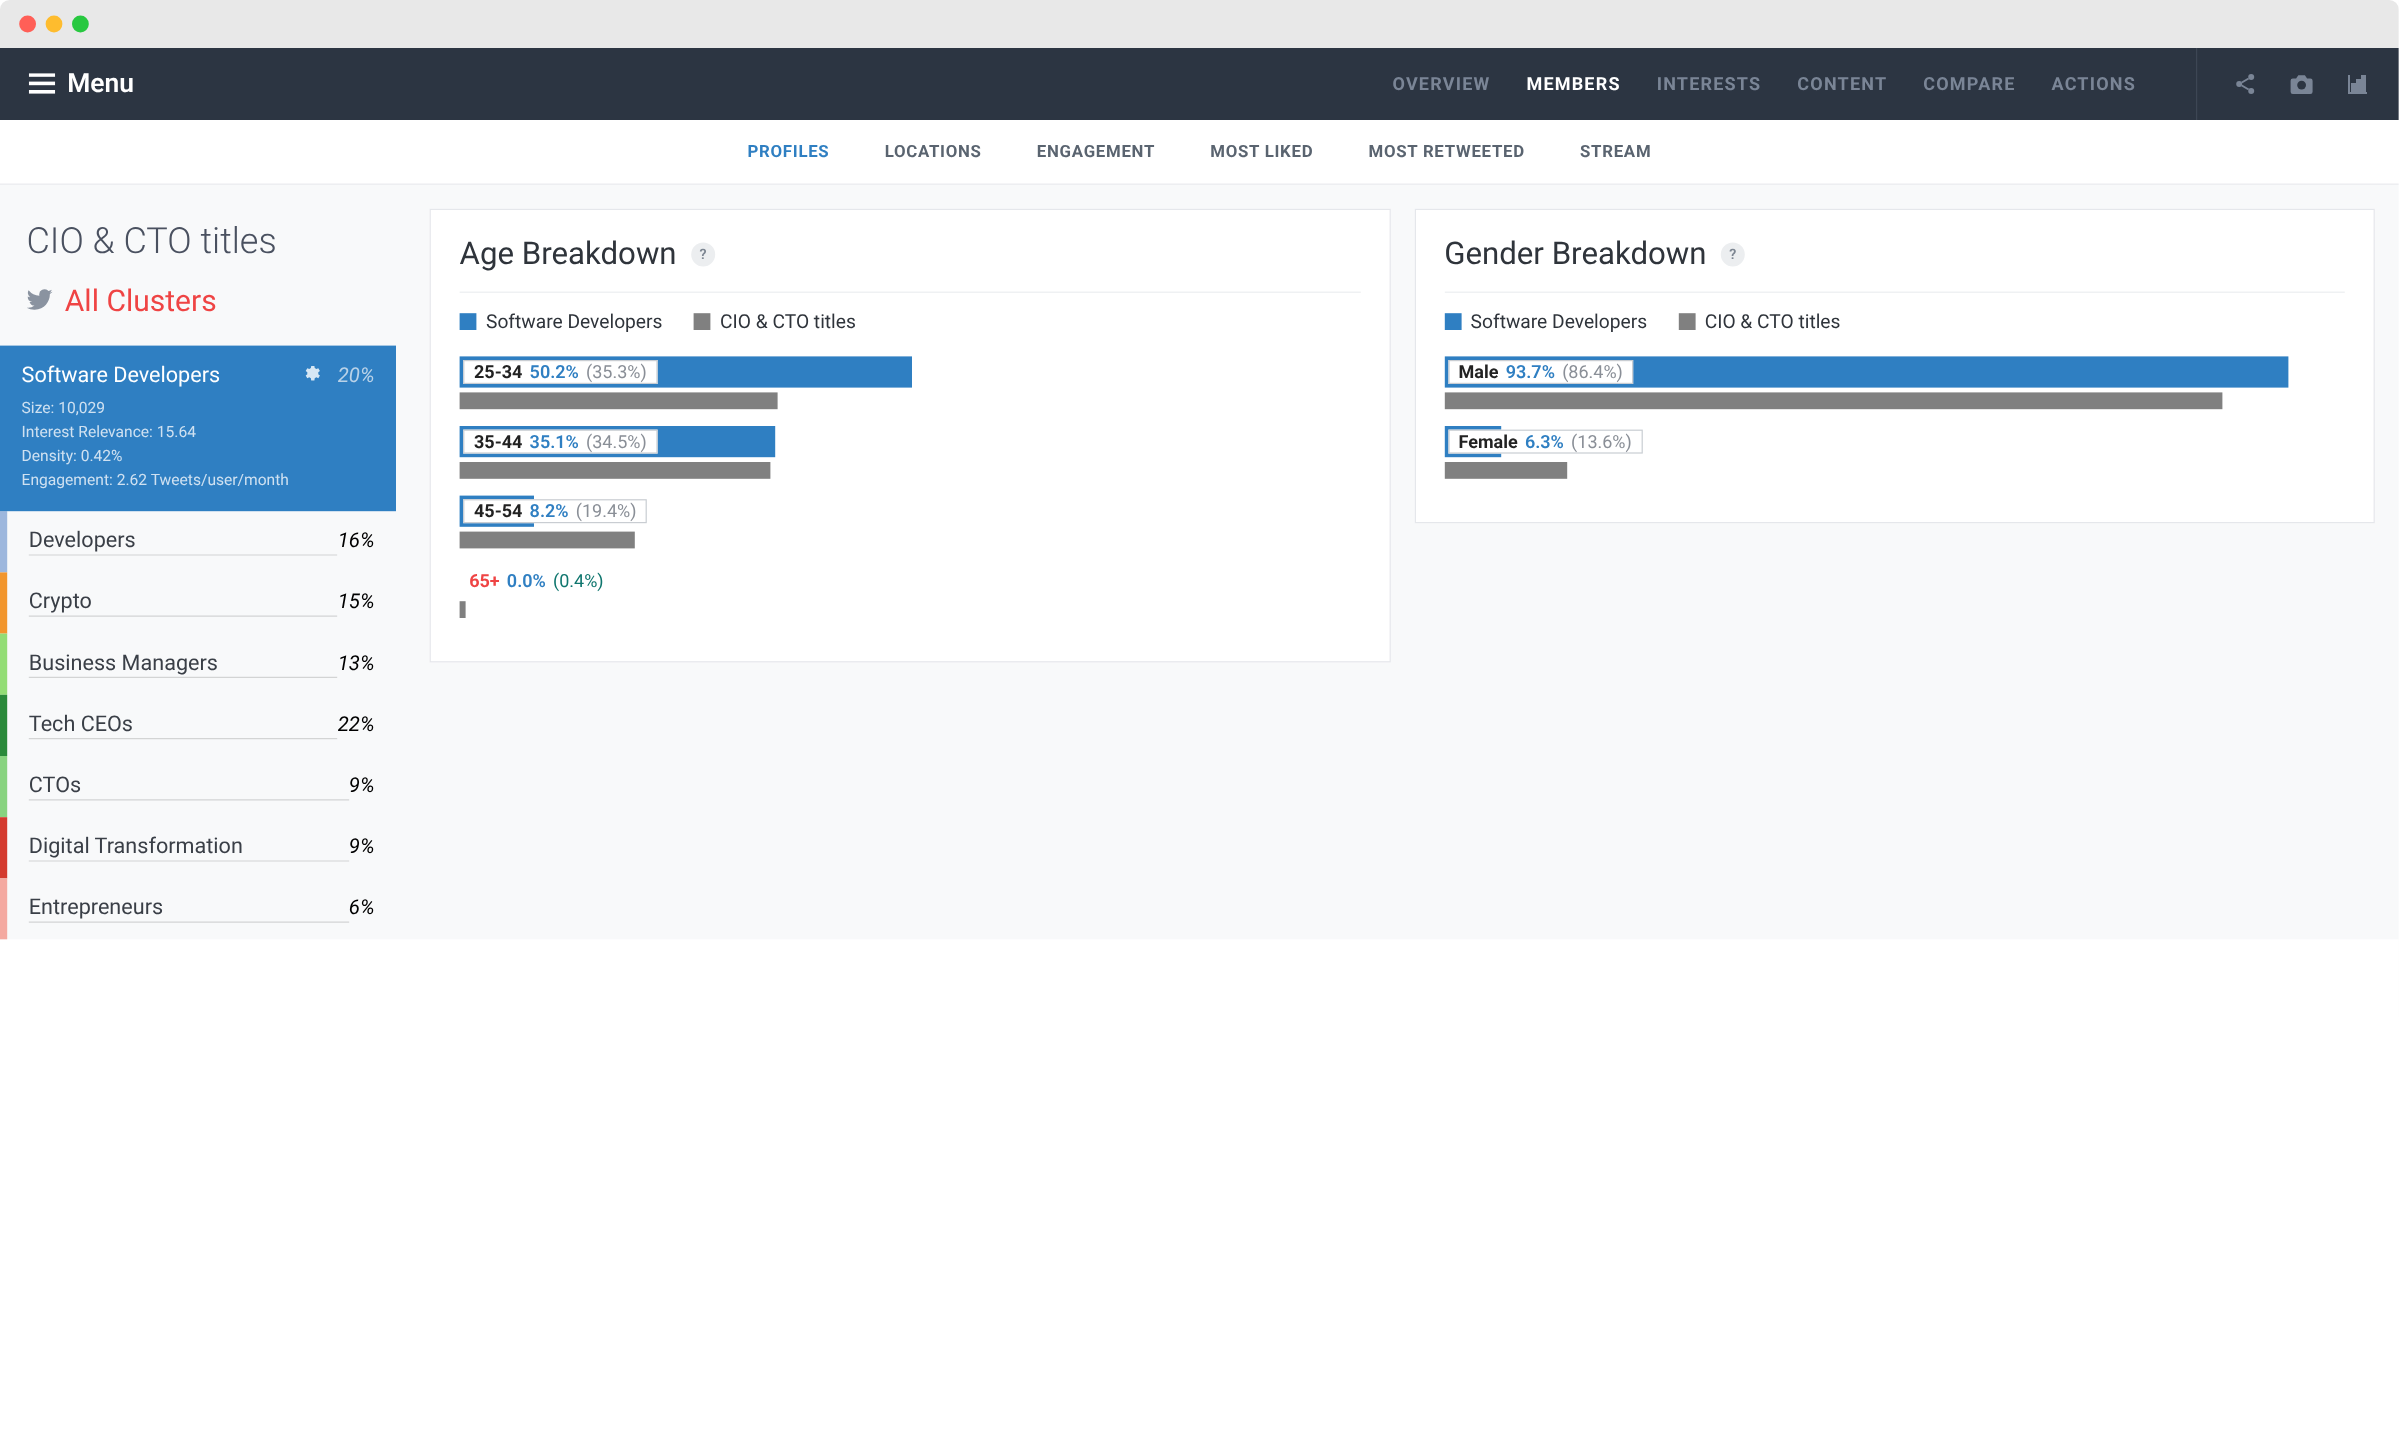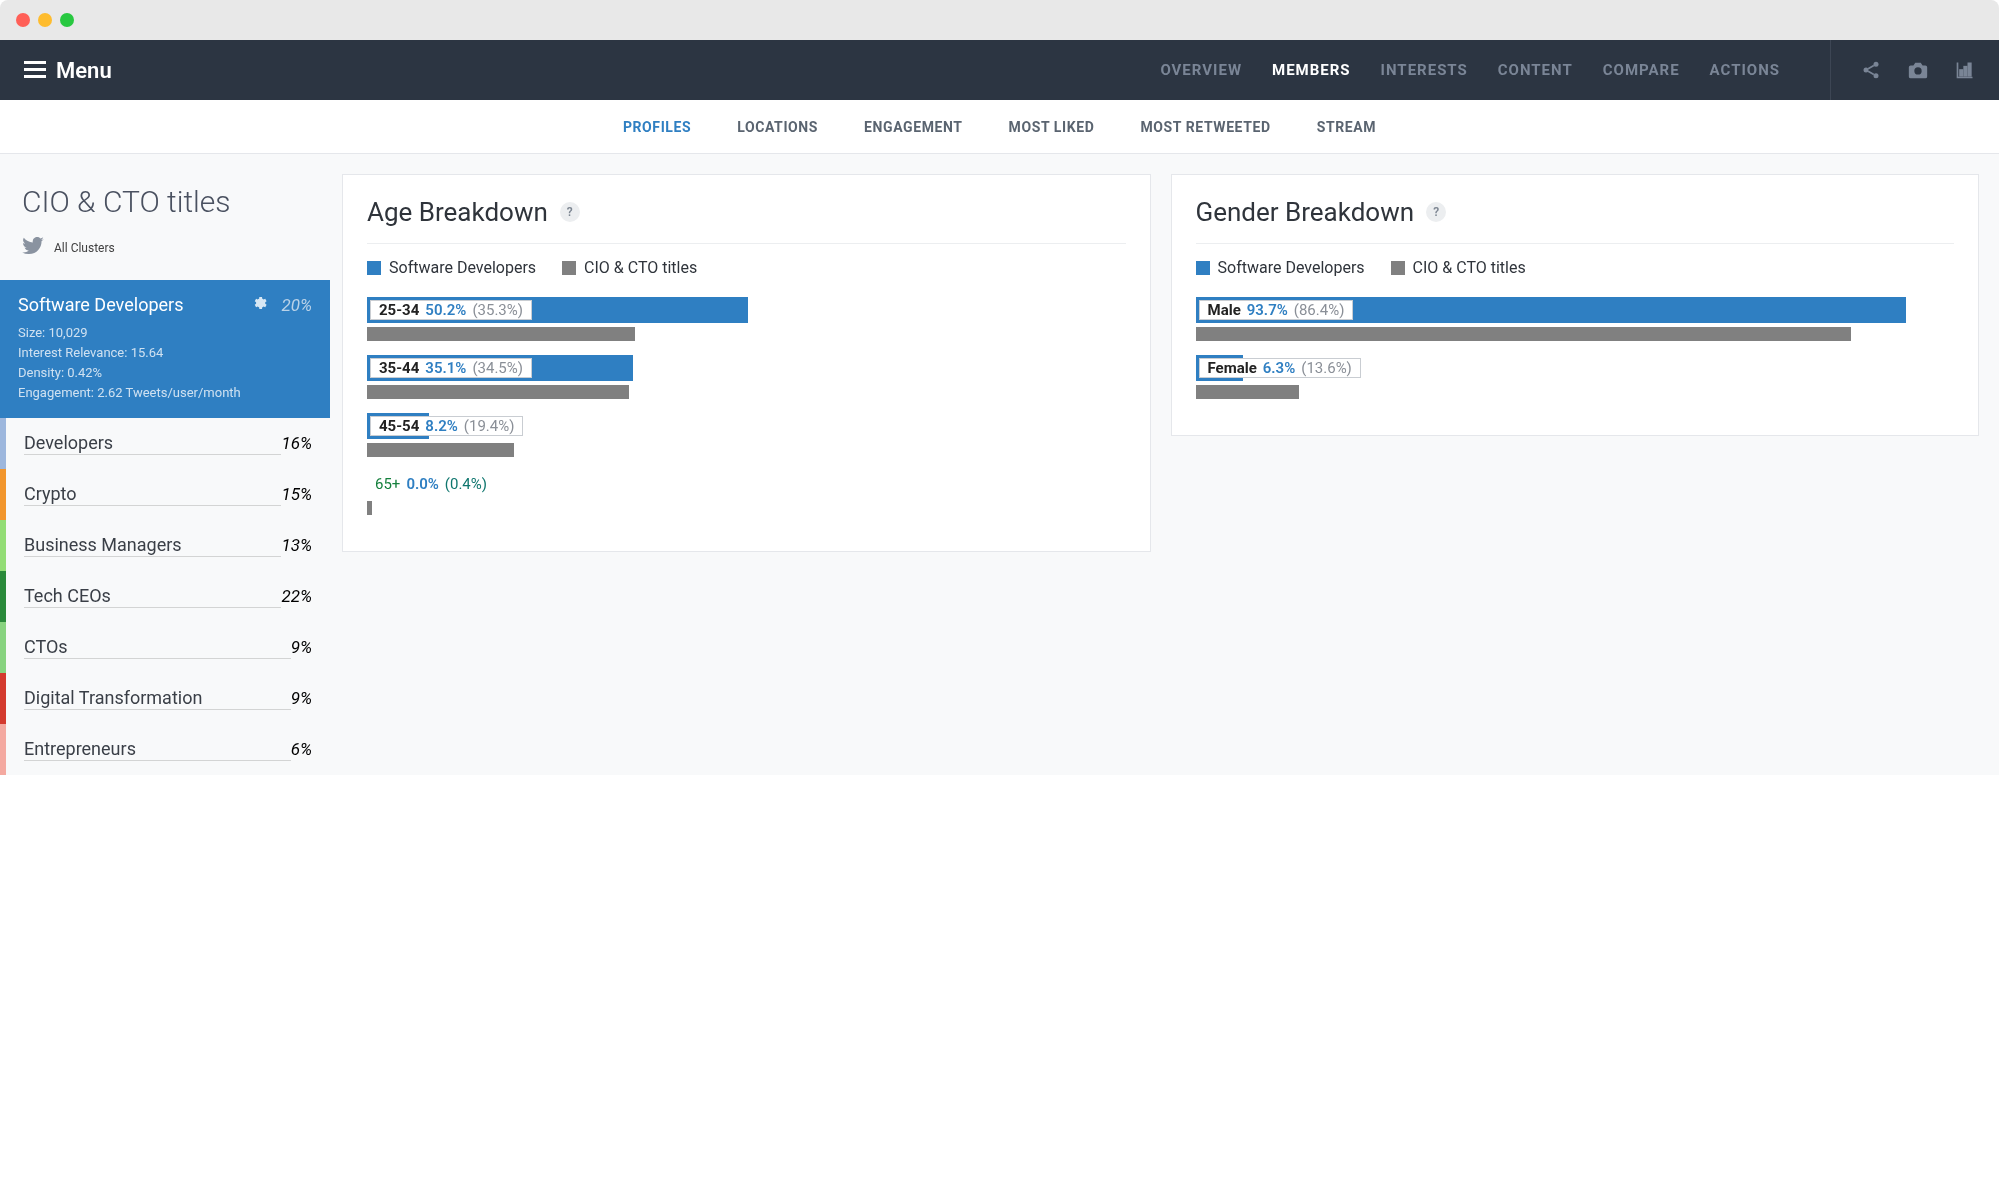--- a/index.html
+++ b/index.html
@@ -19,25 +19,25 @@
 .topnav-item { color: #7a8596; font-weight: 700; font-size: 15px; letter-spacing: 1px; cursor: pointer; }
 .topnav-item.active { color: #fff; }
 .topicons { display: flex; gap: 26px; align-items: center; margin-left: 50px; padding-left: 30px; border-left: 1px solid #3d4654; height: 100%; }
 .topicons .ic { color: #7a8596; cursor: pointer; }
 .topicons svg { display:block; }
 
 .subnav { background: #fff; border-bottom: 1px solid #e5e7eb; height: 54px; display: flex; align-items: center; justify-content: center; gap: 46px; }
 .subnav-item { color: #5a6470; font-weight: 700; font-size: 14px; letter-spacing: 0.6px; cursor: pointer; }
 .subnav-item.active { color: #2f7fc2; }
 
-.content { display: flex; gap: 12px; padding: 0; background: #f8f9fa; }
+.content { display: flex; gap: 28px; padding: 0; background: #f8f9fa; }
 
 .sidebar { width: 330px; flex-shrink: 0; padding: 30px 0 0 0; }
 .sidebar-title { font-size: 30px; font-weight: 300; color: #4a5160; padding: 0 20px 18px 22px; }
-.sidebar-sub { display: flex; align-items: center; gap: 10px; color: #404040; font-size: 12px; padding: 0 22px 22px 22px; }
+.sidebar-sub { display: flex; align-items: center; gap: 10px; color: #ef4444; font-size: 25px; padding: 0 22px 22px 22px; }
 .sidebar-sub svg { fill: #8a93a0; }
 
 .cluster-active { background: #2f7fc2; color: #fff; padding: 14px 18px; position: relative; }
 .cluster-active .row1 { display: flex; align-items: center; }
 .cluster-active .name { font-size: 18px; font-weight: 400; flex: 1; }
 .cluster-active .pct { font-style: italic; color: #b9d2e8; font-size: 17px; }
 .cluster-active .gear { color: #d7e7f4; margin-right: 14px; cursor: pointer;}
 .cluster-active .meta { font-size: 13px; color: #cfe1f1; margin-top: 8px; line-height: 1.55; }
 
 .cluster-item { display: flex; align-items: center; padding: 14px 18px 14px 18px; border-left: 6px solid transparent; color: #3a3f47; }
@@ -67,21 +67,21 @@
 .sw-gray { background: #808080; }
 
 .bar-row { margin-bottom: 14px; }
 .bar-blue-wrap { position: relative; height: 26px; margin-bottom: 4px; }
 .bar-blue-bg { position: absolute; left: 0; top: 0; height: 100%; background: #2f7fc2; }
 .bar-label-box { position: absolute; left: 3px; top: 3px; bottom: 3px; background: #fff; border: 1px solid #c9cdd2; display: inline-flex; align-items: center; padding: 0 8px; font-size: 15px; gap: 6px; white-space: nowrap;}
 .bar-label-box .cat { font-weight: 700; color: #222; }
 .bar-label-box .v1 { color: #2f7fc2; font-weight: 600; }
 .bar-label-box .v2 { color: #8a8f97; }
 .bar-label-float { position: absolute; left: 8px; top: 0; height: 100%; display: inline-flex; align-items: center; font-size: 15px; gap: 6px; white-space: nowrap;}
-.bar-label-float .cat { font-weight: 400; color: #15803d; }
+.bar-label-float .cat { font-weight: 700; color: #ef4444; }
 .bar-label-float .v1 { color: #2f7fc2; font-weight: 600; }
 .bar-label-float .v2 { color: #0f766e; }
 .bar-gray-wrap { position: relative; height: 14px; }
 .bar-gray-bg { position: absolute; left: 0; top: 0; height: 100%; background: #808080; }
 </style>
 </head>
 <body>
 
 <div class="window-chrome">
   <span class="traffic-light tl-red"></span>

